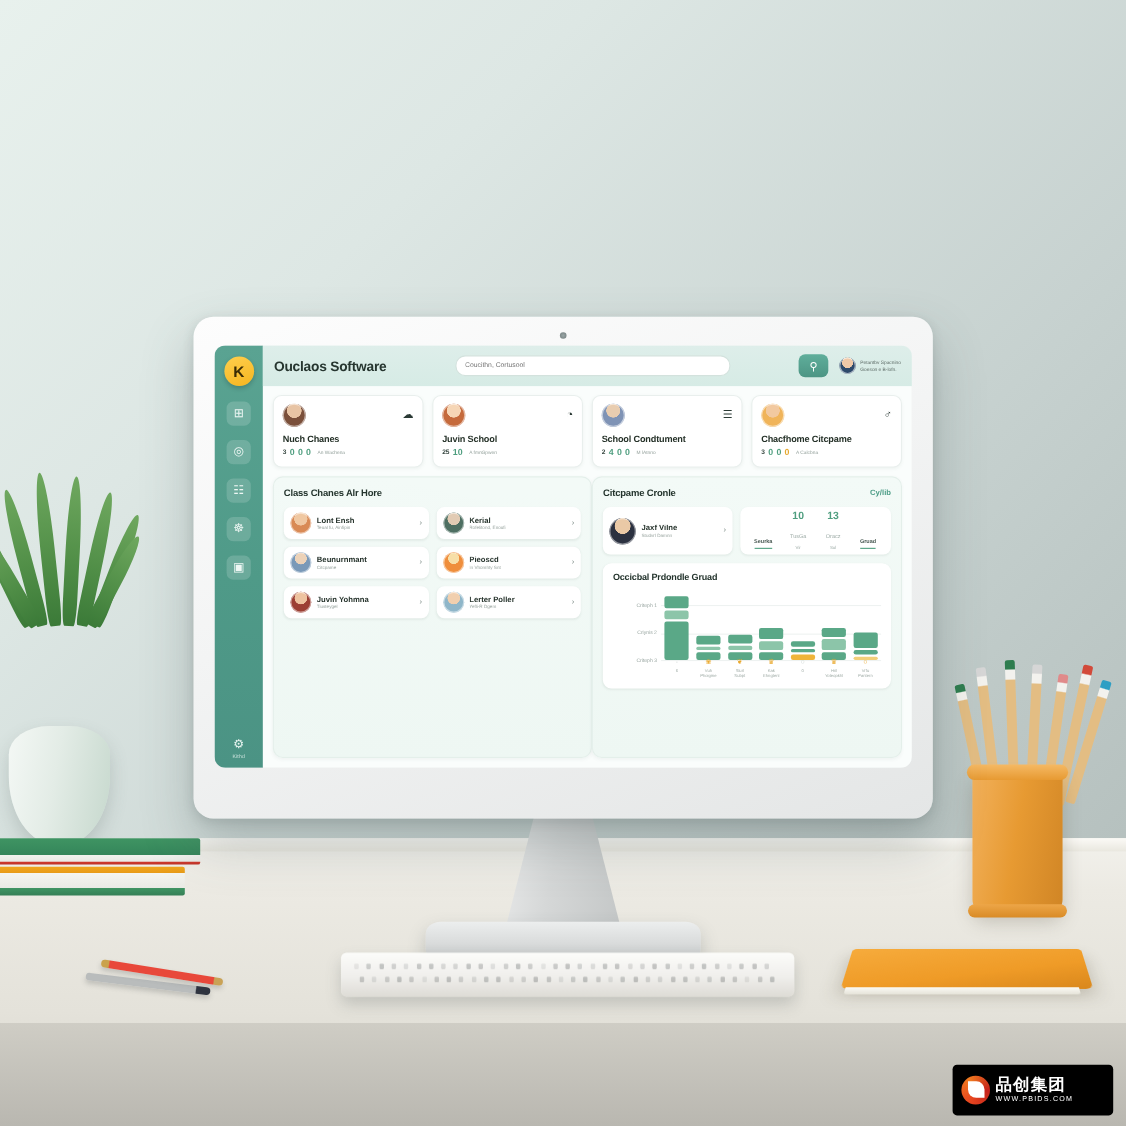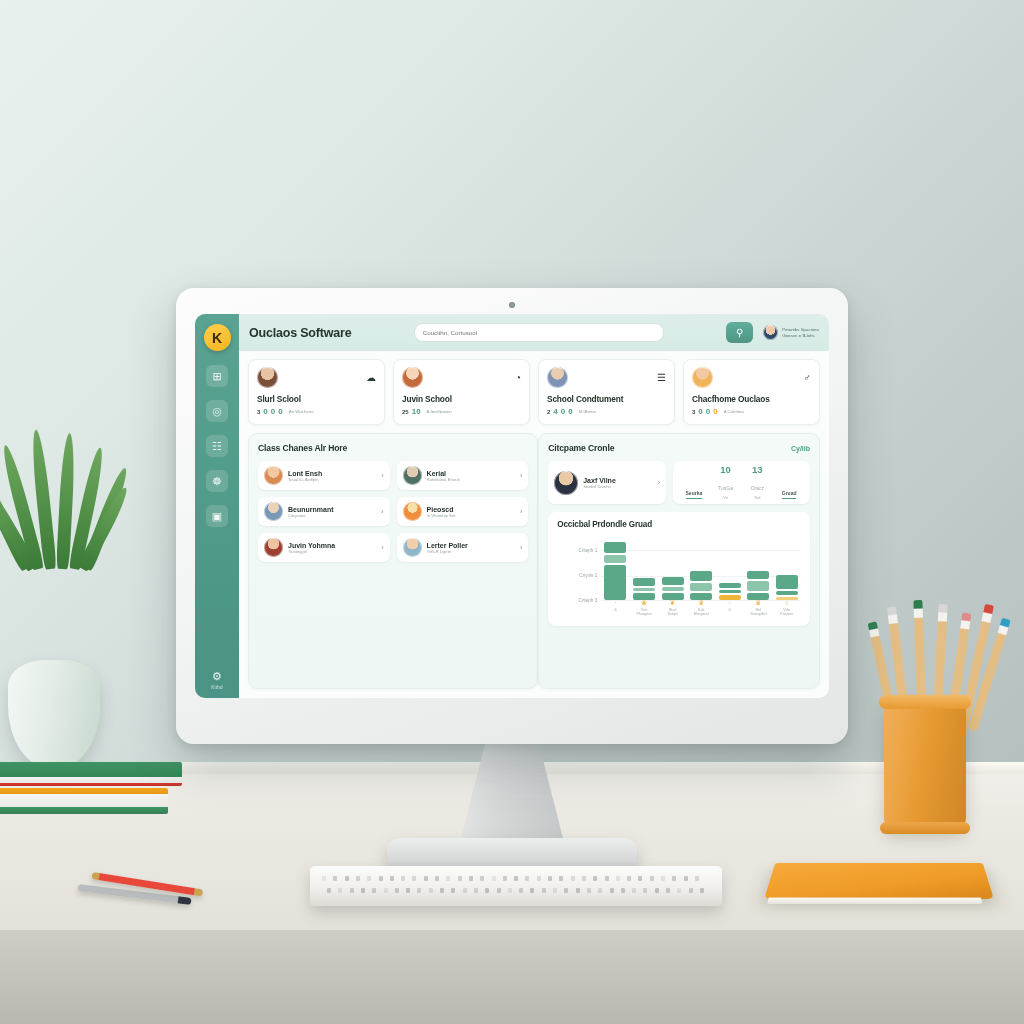--- a/index.html
+++ b/index.html
@@ -476,21 +476,21 @@
         </div>
 
         <div class="content">
 
           <div class="stat-row" id="stat-row">
               <div class="stat-card">
                 <div class="stat-head">
                   <div class="s-av av-a"></div>
                   <div class="s-ic">☁</div>
                 </div>
-                <div class="s-name">Slurl Sclool</div>
+                <div class="s-name">Nuch Chanes</div>
                 <div class="s-nums">
                   <span class="n dark">3</span>
                   <span class="n green">0</span>
                   <span class="n green">0</span>
                   <span class="n green">0</span>
                   <span class="s-sub">An Wachena</span>
                 </div>
               </div>
               <div class="stat-card">
                 <div class="stat-head">
@@ -516,21 +516,21 @@
                   <span class="n green">0</span>
                   <span class="n green">0</span>
                   <span class="s-sub">M lAtnno</span>
                 </div>
               </div>
               <div class="stat-card">
                 <div class="stat-head">
                   <div class="s-av av-d"></div>
                   <div class="s-ic">♂</div>
                 </div>
-                <div class="s-name">Chacfhome Ouclaos</div>
+                <div class="s-name">Chacfhome Citcpame</div>
                 <div class="s-nums">
                   <span class="n dark">3</span>
                   <span class="n green">0</span>
                   <span class="n green">0</span>
                   <span class="n amber">0</span>
                   <span class="s-sub">A Calcbna</span>
                 </div>
               </div>
             </div>
 
@@ -701,13 +701,20 @@
                 </div>
               </div>
             </div>
 
           </div>
         </div>
       </div>
     </div>
   </div>
 
+  <div class="watermark">
+    <div class="wm-leaf"></div>
+    <div class="wm-txt">
+      <div class="wm-cn">品创集团</div>
+      <div class="wm-url">WWW.PBIDS.COM</div>
+    </div>
+  </div>
 </div>
 
 </body></html>

